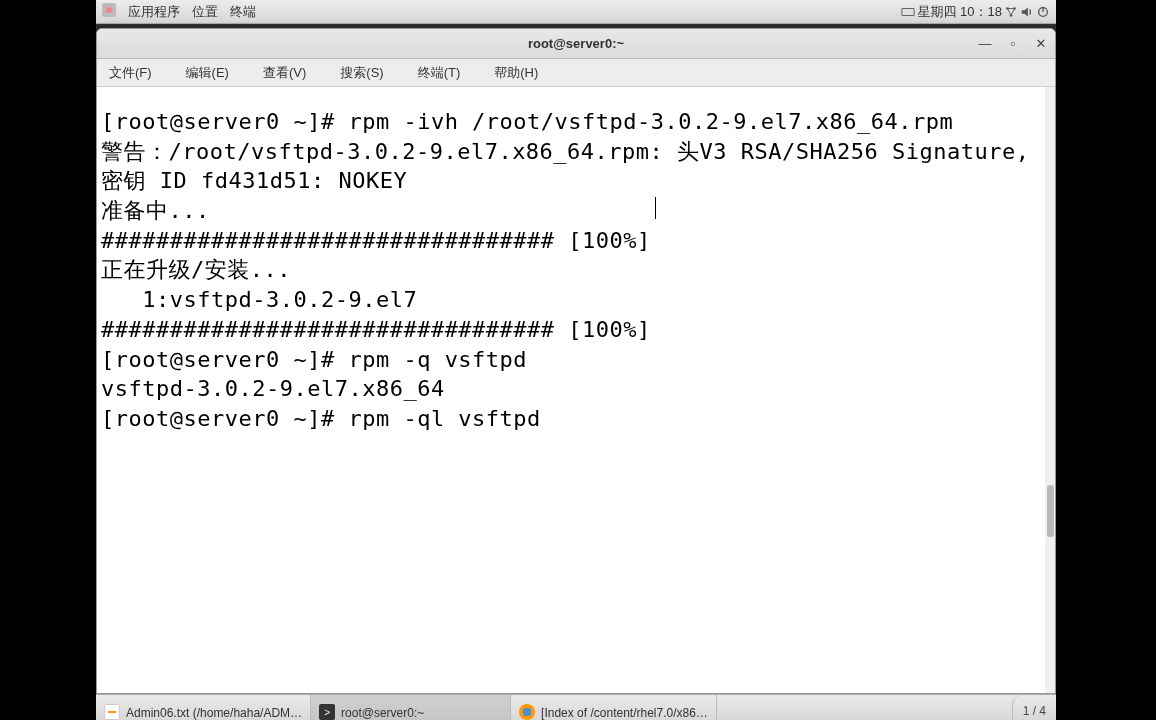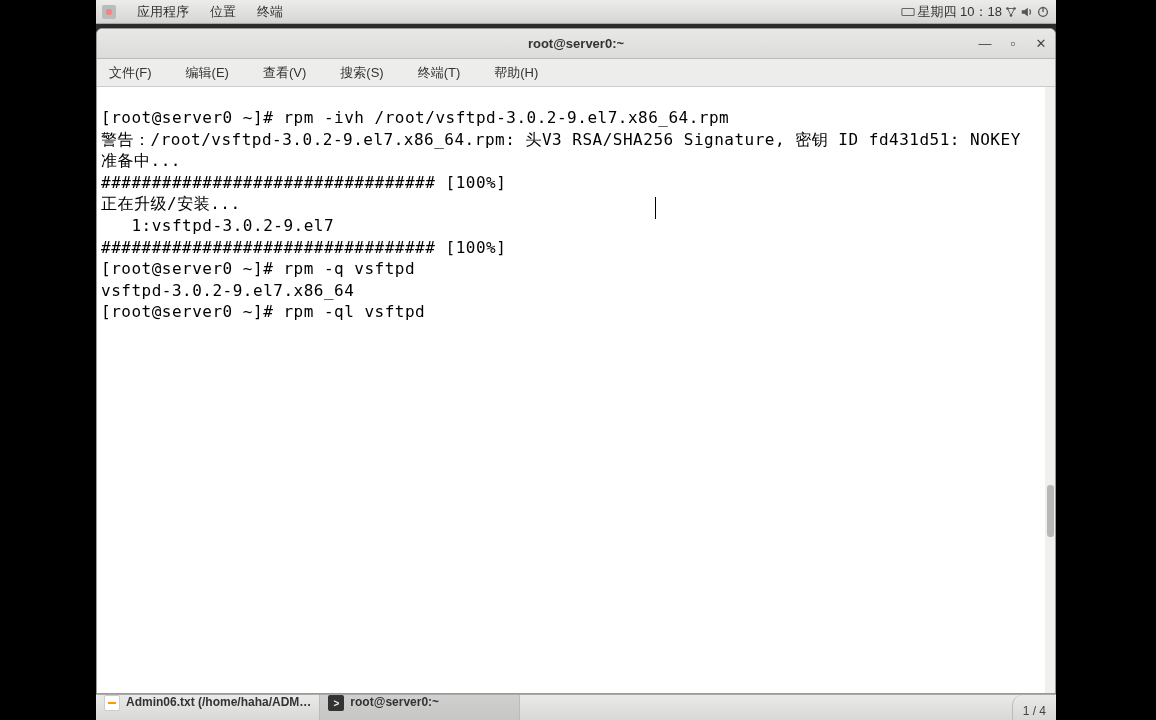--- a/index.html
+++ b/index.html
@@ -23,21 +23,21 @@
     .top-panel {
       height: 24px;
       background: linear-gradient(#ececea, #d6d6d4);
       border-bottom: 1px solid #aaa;
       display: flex;
       align-items: center;
       padding: 0 6px;
       font-size: 13px;
       color: #333;
     }
-    .top-left { display: flex; align-items: center; gap: 21px; }
+    .top-left { display: flex; align-items: flex-start; gap: 12px; }
     .top-right { margin-left: auto; display: flex; align-items: center; gap: 2px; }
     .app-icon {
       width: 14px; height: 14px;
       display: inline-block;
       background: radial-gradient(circle, #e88 30%, #bbb 30%);
       border-radius: 2px;
     }
     .tray-icon {
       width: 14px; height: 14px;
       display: inline-flex;
@@ -110,21 +110,21 @@
     }
     .terminal-body {
       flex: 1;
       background: #fff;
       padding: 20px 4px 4px 4px;
       position: relative;
       overflow: hidden;
     }
     .terminal-text {
       font-family: "DejaVu Sans Mono", monospace;
-      font-size: 16px;
+      font-size: 22px;
       line-height: 1.35;
       letter-spacing: 0.5px;
       color: #000;
       white-space: pre-wrap;
       word-break: break-all;
     }
     .cursor-caret {
       position: absolute;
       top: 110px;
       left: 558px;
@@ -157,31 +157,30 @@
       width: 960px;
       height: 26px;
       background: linear-gradient(#eaeae8, #d8d8d6);
       border-top: 1px solid #aaa;
       display: flex;
       align-items: stretch;
       font-size: 12px;
     }
     .task-item {
       display: flex;
-      align-items: flex-start;
+      align-items: flex-end;
       gap: 6px;
       padding: 0 8px;
       border-right: 1px solid #bbb;
       min-width: 200px;
       max-width: 230px;
       color: #333;
       cursor: pointer;
       overflow: hidden;
       white-space: nowrap;
-      font-weight: bold;
     }
     .task-item.active {
       background: linear-gradient(#d0d0ce, #c6c6c4);
     }
     .task-icon {
       width: 16px; height: 16px;
       flex-shrink: 0;
       display: inline-flex;
       align-items: center;
       justify-content: center;
@@ -284,16 +283,20 @@
 
   <div class="taskbar">
     <div class="task-item">
       <span class="task-icon editor"></span>
       <span>Admin06.txt (/home/haha/ADM…</span>
     </div>
     <div class="task-item active">
       <span class="task-icon term"></span>
       <span>root@server0:~</span>
     </div>
+    <div class="task-item">
+      <span class="task-icon ff"></span>
+      <span>[Index of /content/rhel7.0/x86…</span>
+    </div>
     <div class="ws-indicator">1 / 4</div>
   </div>
 
 </div>
 
 </body></html>

